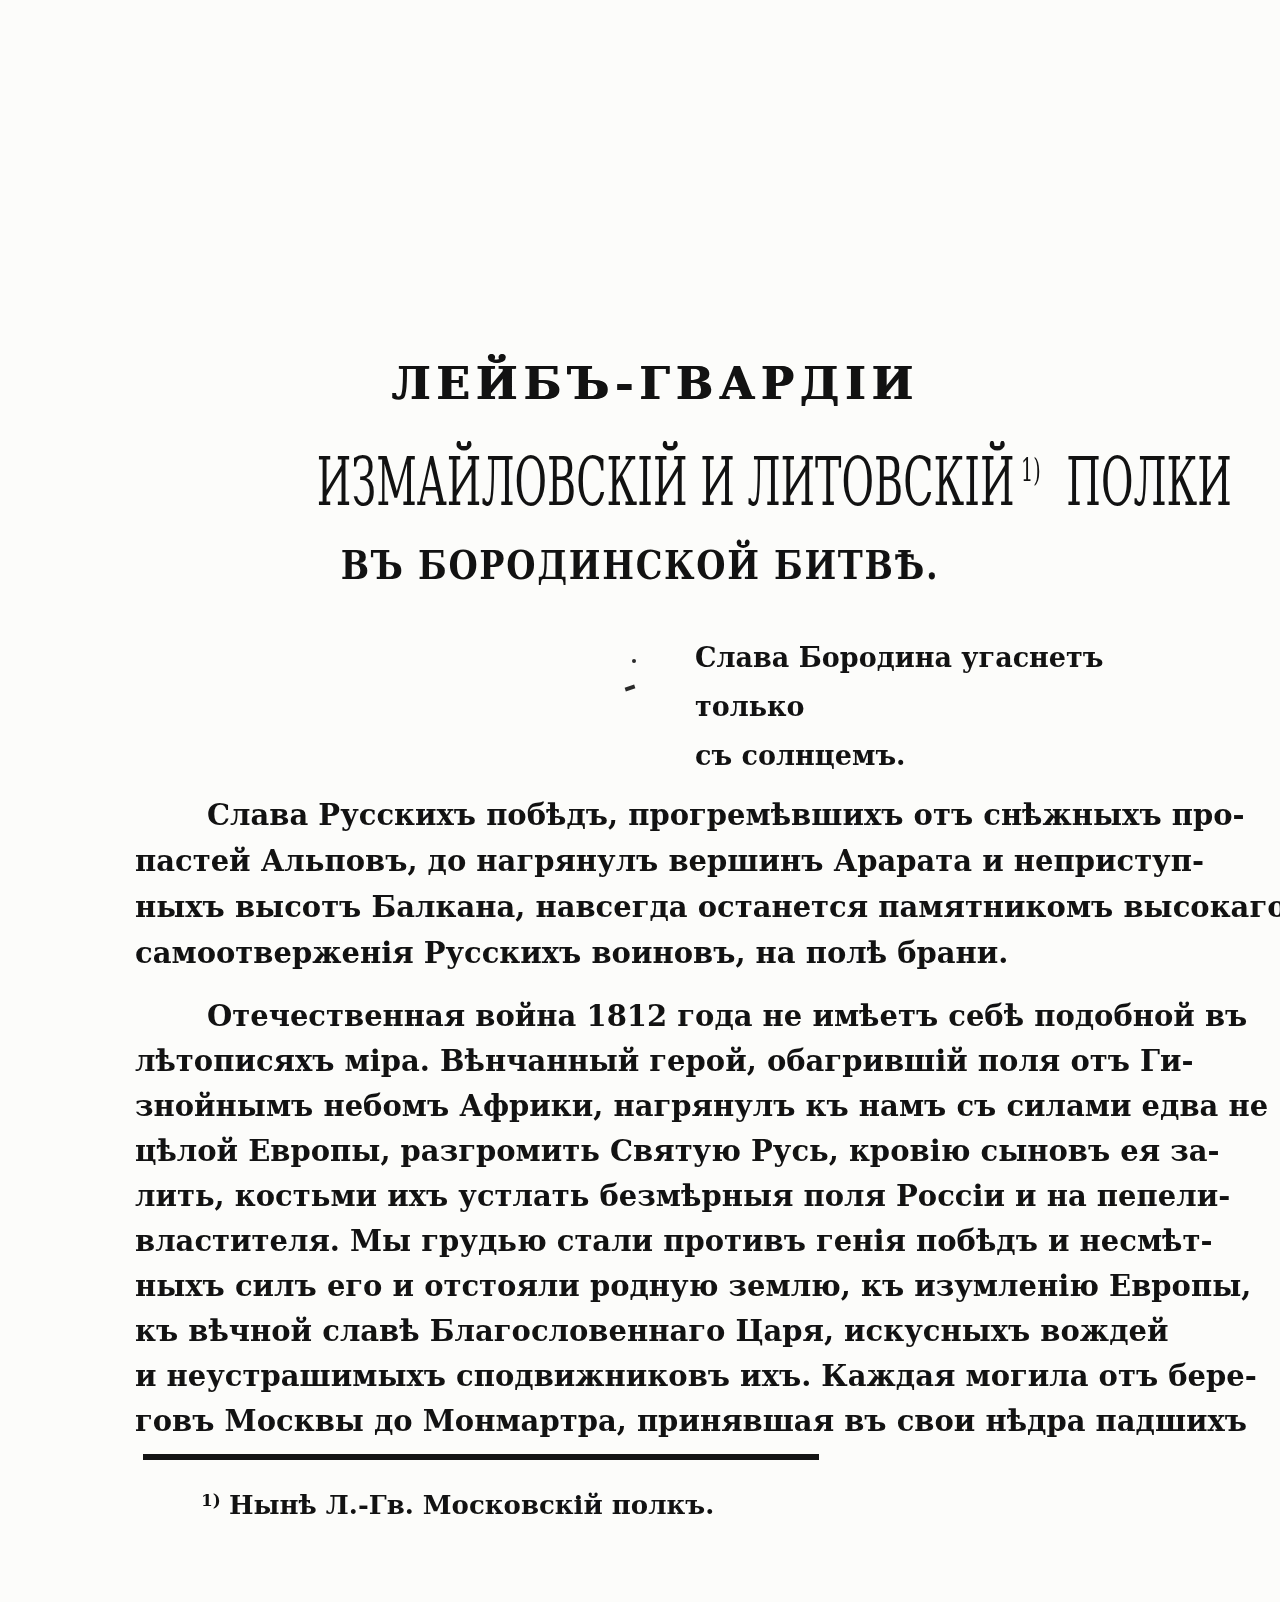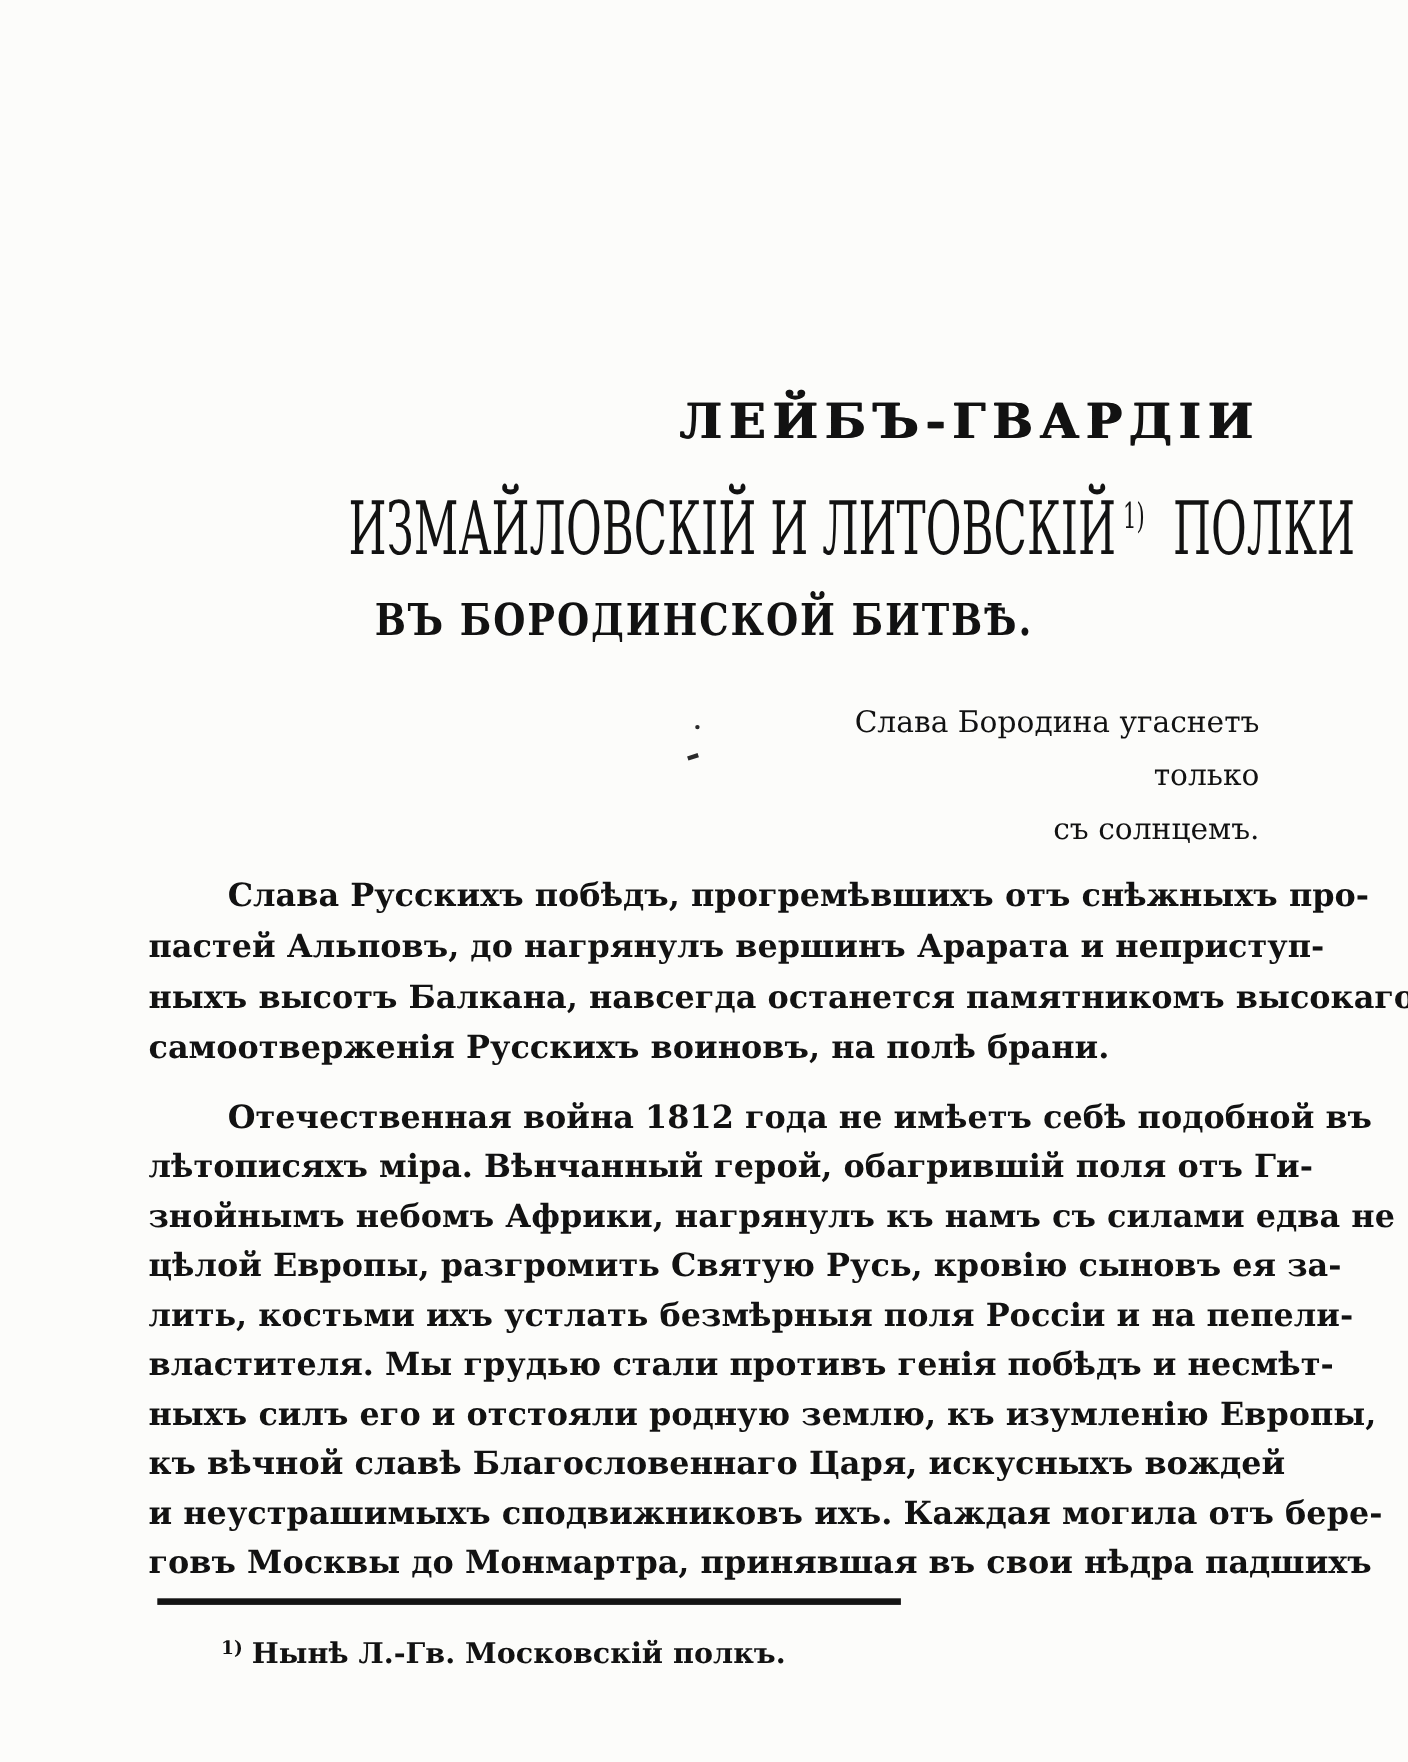--- a/index.html
+++ b/index.html
@@ -15,21 +15,21 @@
     padding-top: 356px;
     overflow: hidden;
   }
   .col {
     width: 1010px;
     margin: 0 auto;
     position: relative;
   }
   
   .title1 {
-    text-align: right;
+    text-align: center;
     font-size: 44px;
     font-weight: bold;
     letter-spacing: 6px;
     line-height: 56px;
     white-space: nowrap;
     padding-left: 30px;
     text-shadow: 1px 0 0 #121212;
   }
   
   .title2 {
@@ -58,23 +58,22 @@
     line-height: 48px;
     white-space: nowrap;
     transform: scaleX(0.84);
     transform-origin: 50% 50%;
     letter-spacing: 2px;
   }
   .epigraph {
     margin-top: 44px;
     margin-left: 560px;
     font-size: 27px;
-    font-weight: normal;
+    font-weight: bold;
     line-height: 49px;
-    text-align: right;
   }
   .bodytext { margin-top: 12px; }
   .para { margin: 0; }
   .para2 { margin-top: 18px; }
   .bline {
     font-size: 29px;
     font-weight: bold;
     line-height: 46px;
     text-align: justify;
     text-align-last: justify;

